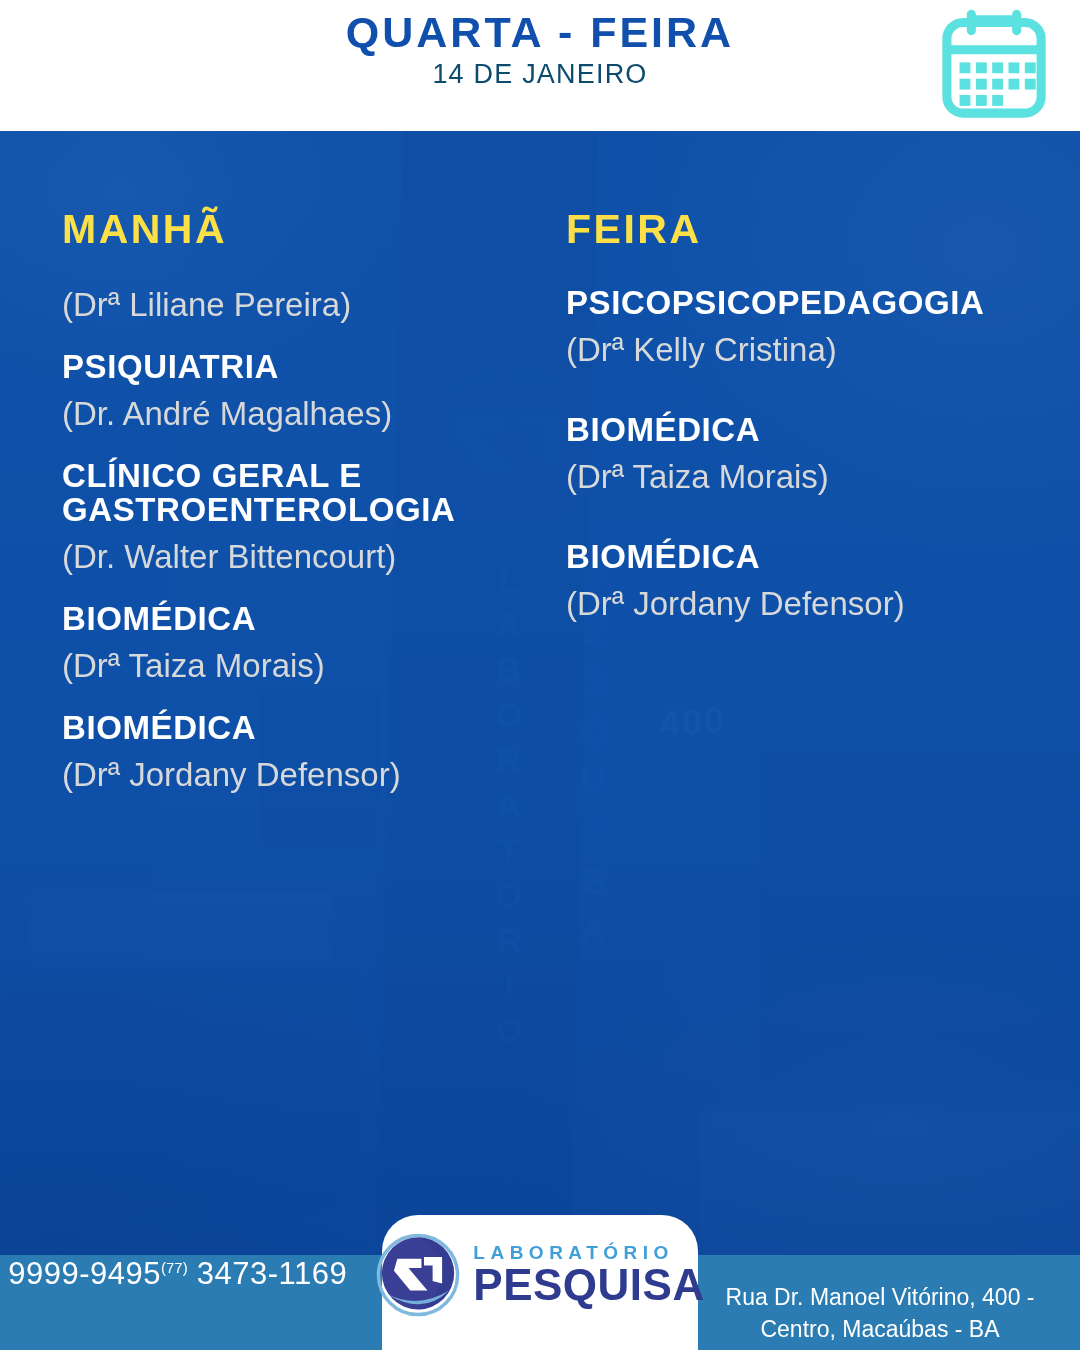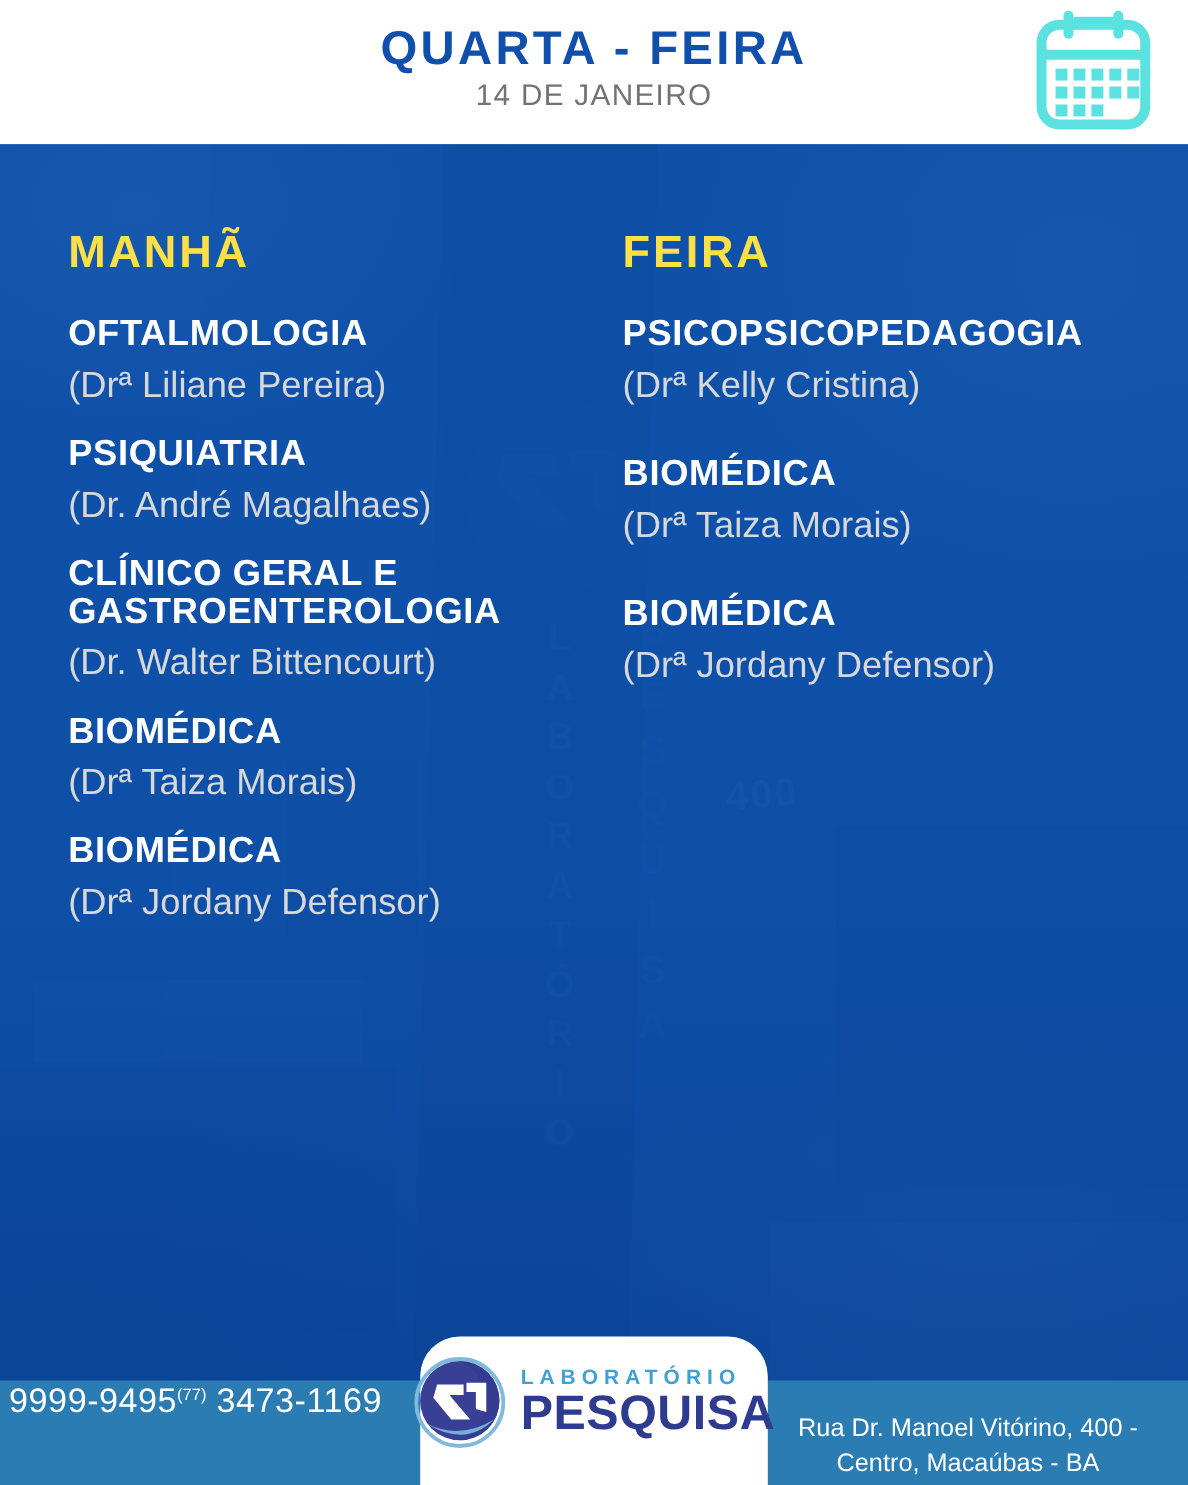--- a/index.html
+++ b/index.html
@@ -21,36 +21,36 @@
     left:0; top:0;
     width:1080px; height:131px;
     background:#ffffff;
     z-index:6;
   }
   .header-titles{
     position:absolute;
     left:0; top:0;
     width:1080px;
     text-align:center;
-    padding-top:20px;
+    padding-top:8px;
   }
   .header-day{
     font-family:"Liberation Sans", sans-serif;
     font-size:43px;
     font-weight:bold;
     letter-spacing:3px;
     color:#1050ac;
     line-height:1.12;
   }
   .header-date{
     font-family:"Liberation Sans", sans-serif;
     font-size:27px;
     font-weight:normal;
     letter-spacing:1.2px;
-    color:#737373;
+    color:#0c4a6e;
     line-height:1.2;
     margin-top:2px;
   }
   .cal-icon{
     position:absolute;
     right:28px; top:8px;
     width:116px; height:116px;
   }
 
   
@@ -338,21 +338,20 @@
       </g>
     </svg>
   </div>
 
   <div class="content">
 
     <div class="col col-manha">
       <div class="period-title">MANHÃ</div>
 
       <div class="entry">
-        <div class="entry-spec">OFTALMOLOGIA</div>
         <div class="entry-doc">(Drª Liliane Pereira)</div>
       </div>
       <div class="entry">
         <div class="entry-spec">PSIQUIATRIA</div>
         <div class="entry-doc">(Dr. André Magalhaes)</div>
       </div>
       <div class="entry">
         <div class="entry-spec">CLÍNICO GERAL E GASTROENTEROLOGIA</div>
         <div class="entry-doc">(Dr. Walter Bittencourt)</div>
       </div>

